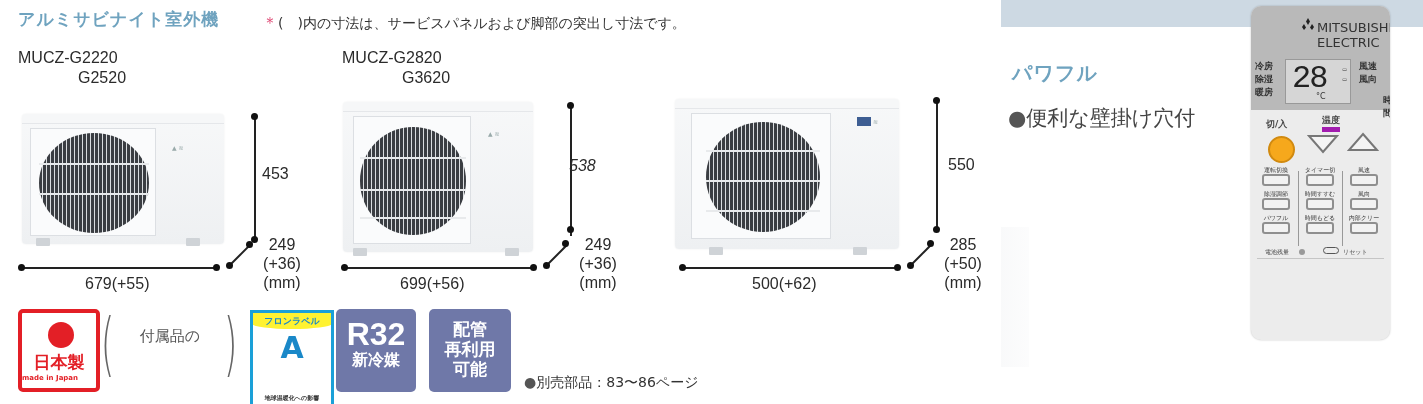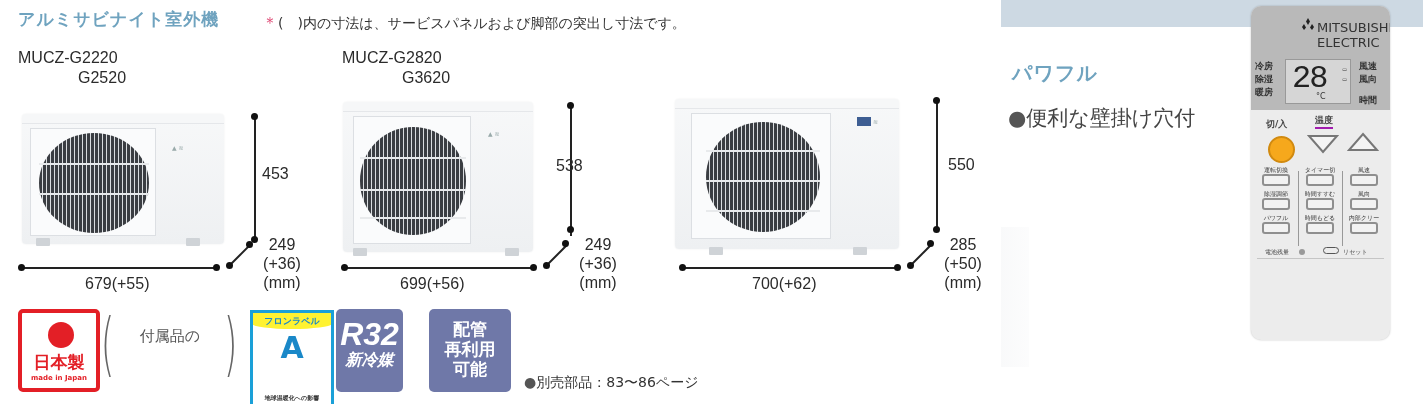--- a/index.html
+++ b/index.html
@@ -20,31 +20,31 @@
   .foot { position: absolute; width: 14px; height: 8px; background: #cfd3d7; border-radius: 1px; }
   .logo-mini { position: absolute; font-size: 6px; color: #9aa; }
   .dim-line-v { position: absolute; width: 2px; background: #222; }
   .dim-line-h { position: absolute; height: 2px; background: #222; }
   .dot { position: absolute; width: 7px; height: 7px; background: #111; border-radius: 50%; }
   .diag { position: absolute; height: 2px; background: #222; transform-origin: left center; }
   .dim-text { position: absolute; font-family: "Liberation Sans", sans-serif; font-size: 16px; color: #2b2b2b; text-align: center; line-height: 19px; }
   .badge-japan { left: 18px; top: 309px; width: 82px; height: 83px; border: 4px solid #e31f26; border-radius: 5px; background: #fff; }
   .badge-japan .sun { position: absolute; left: 26px; top: 9px; width: 26px; height: 26px; background: #e31f26; border-radius: 50%; }
   .badge-japan .jp { position: absolute; left: 0; right: 0; top: 38px; text-align: center; color: #e31f26; font-size: 17px; font-weight: bold; }
-  .badge-japan .en { position: absolute; left: 0; right: 0; top: 61px; text-align: center; color: #e31f26; font-size: 7px; font-weight: bold; }
+  .badge-japan .en { position: absolute; left: 0; right: 0; top: 61px; color: #e31f26; font-size: 7px; font-weight: bold; }
   .paren { left: 104px; top: 310px; width: 130px; height: 80px; }
   .paren .lp, .paren .rp { position: absolute; top: -6px; font-size: 70px; color: #666; font-weight: 100; line-height: 80px; transform: scaleX(0.5); }
   .paren .lp { left: -10px; } .paren .rp { right: -10px; }
   .paren .txt { position: absolute; left: 20px; top: 14px; font-size: 15px; line-height: 25px; color: #555; text-align: center; width: 92px; }
   .badge-freon { left: 250px; top: 310px; width: 84px; height: 100px; border: 3px solid #1aa0d8; background: #fff; }
   .badge-freon .band { position: absolute; left: 0; right: 0; top: 0; height: 16px; background: #fff231; border-radius: 0 0 50% 50% / 0 0 30% 30%; text-align: center; font-size: 9px; font-weight: bold; color: #1a88c8; line-height: 16px; }
   .badge-freon .grade { position: absolute; left: 0; right: 0; top: 17px; text-align: center; font-size: 30px; font-weight: bold; color: #1a88c8; }
   .badge-freon .sub { position: absolute; left: 0; right: 0; bottom: 4px; text-align: center; font-size: 6px; color: #333; font-weight: bold; }
   .badge-purple { background: #6f78a8; border-radius: 5px; color: #fff; text-align: center; font-weight: bold; }
-  .badge-r32 { left: 336px; top: 309px; width: 67px; height: 83px; font-style: italic; }
+  .badge-r32 { left: 336px; top: 309px; width: 80px; height: 83px; }
   .badge-r32 .big { font-family: "Liberation Sans", sans-serif; font-size: 32px; line-height: 34px; padding-top: 8px; }
   .badge-r32 .small { font-size: 16px; line-height: 18px; }
   .badge-pipe { left: 429px; top: 309px; width: 82px; height: 83px; font-size: 17px; line-height: 20px; padding-top: 10px; }
   .parts-note { left: 524px; top: 374px; font-size: 14px; color: #333; }
   .parts-note .b { color: #555; }
   .topbar { left: 1001px; top: 0; width: 422px; height: 27px; background: #cdd9e3; }
   .remo-title { left: 1012px; top: 60px; font-size: 20px; font-weight: bold; color: #6fa3bf; letter-spacing: 1px; }
   .remo-feature { left: 1008px; top: 104px; font-size: 21px; color: #444; }
   .remo-feature .b { color: #555; }
   .ghost { left: 1001px; top: 227px; width: 28px; height: 140px; background: linear-gradient(90deg, #f6f7f8, #fbfbfc); opacity: .7; }
@@ -119,21 +119,21 @@
         <div class="fan-h" style="top:90px;"></div>
     </div>
   </div>
   <div class="logo-mini" style="left:145px; top:28px;">▲ ≋</div>
   <div class="foot" style="left:10px; top:146px;"></div>
   <div class="foot" style="left:162px; top:146px;"></div>
 </div>
 <div class="dim-line-v" style="left:570px; top:106px; height:130px;"></div>
 <div class="dot" style="left:567px; top:102px;"></div>
 <div class="dot" style="left:567px; top:226px;"></div>
-<div class="dim-text" style="left:556px; top:156px;">538</div>
+<div class="dim-text" style="left:569px; top:156px;font-style:italic;">538</div>
 <div class="dim-line-h" style="left:344px; top:267px; width:190px;"></div>
 <div class="dot" style="left:341px; top:264px;"></div>
 <div class="dot" style="left:530px; top:264px;"></div>
 <div class="diag" style="left:546px; top:265px; width:30px; transform:rotate(-45deg);"></div>
 <div class="dot" style="left:543px; top:262px;"></div>
 <div class="dot" style="left:562px; top:240px;"></div>
 <div class="dim-text" style="left:400px; top:274px;">699(+56)</div>
 <div class="dim-text" style="left:574px; top:235px; width:48px;">
   <div>249</div>
   <div>(+36)</div>
@@ -159,21 +159,21 @@
 <div class="dim-line-v" style="left:936px; top:101px; height:130px;"></div>
 <div class="dot" style="left:933px; top:97px;"></div>
 <div class="dot" style="left:933px; top:226px;"></div>
 <div class="dim-text" style="left:948px; top:155px;">550</div>
 <div class="dim-line-h" style="left:682px; top:267px; width:216px;"></div>
 <div class="dot" style="left:679px; top:264px;"></div>
 <div class="dot" style="left:894px; top:264px;"></div>
 <div class="diag" style="left:910px; top:265px; width:30px; transform:rotate(-45deg);"></div>
 <div class="dot" style="left:907px; top:262px;"></div>
 <div class="dot" style="left:927px; top:240px;"></div>
-<div class="dim-text" style="left:752px; top:274px;">700(+62)</div>
+<div class="dim-text" style="left:752px; top:274px;">500(+62)</div>
 <div class="dim-text" style="left:938px; top:235px; width:50px;">
   <div>285</div>
   <div>(+50)</div>
   <div>(mm)</div>
 </div>
 
 <div class="abs badge-japan">
   <div class="sun"></div>
   <div class="jp">日本製</div>
   <div class="en">made in Japan</div>
@@ -219,30 +219,30 @@
   </svg>
   <div class="brand" style="left:66px; top:14px;">MITSUBISHI ELECTRIC</div>
   <div class="side" style="left:4px; top:54px;">
     <div>冷房</div>
     <div>除湿</div>
     <div>暖房</div>
   </div>
   <div class="side" style="left:108px; top:54px;">
     <div>風速</div>
     <div>風向</div>
-    <div style="margin-top:8px;">時間</div>
+    <div style="margin-top:8px;margin-left:24px;">時間</div>
   </div>
   <div class="lcd">
     <div class="temp">28</div>
     <div class="c">°C</div>
     <div class="r" style="top:6px;">▭</div>
     <div class="r" style="top:16px;">▭</div>
   </div>
   <div class="lbl" style="left:15px; top:112px;">切/入</div>
-  <div class="lbl" style="left:64px; top:108px; border-bottom:2px solid #a21caf;">温度</div>
+  <div class="lbl" style="left:71px; top:108px; border-bottom:5px solid #a21caf;">温度</div>
   <div class="power"></div>
   <svg class="abs" style="left:56px; top:128px;" width="32" height="20" viewBox="0 0 32 20">
     <polygon points="2,2 30,2 16,18" fill="#f4f4f4" stroke="#777" stroke-width="2"></polygon>
   </svg>
   <svg class="abs" style="left:96px; top:126px;" width="32" height="20" viewBox="0 0 32 20">
     <polygon points="16,2 30,18 2,18" fill="#f4f4f4" stroke="#777" stroke-width="2"></polygon>
   </svg>
 
   <div class="vsep" style="left:47px;"></div>
   <div class="vsep" style="left:91px;"></div>

